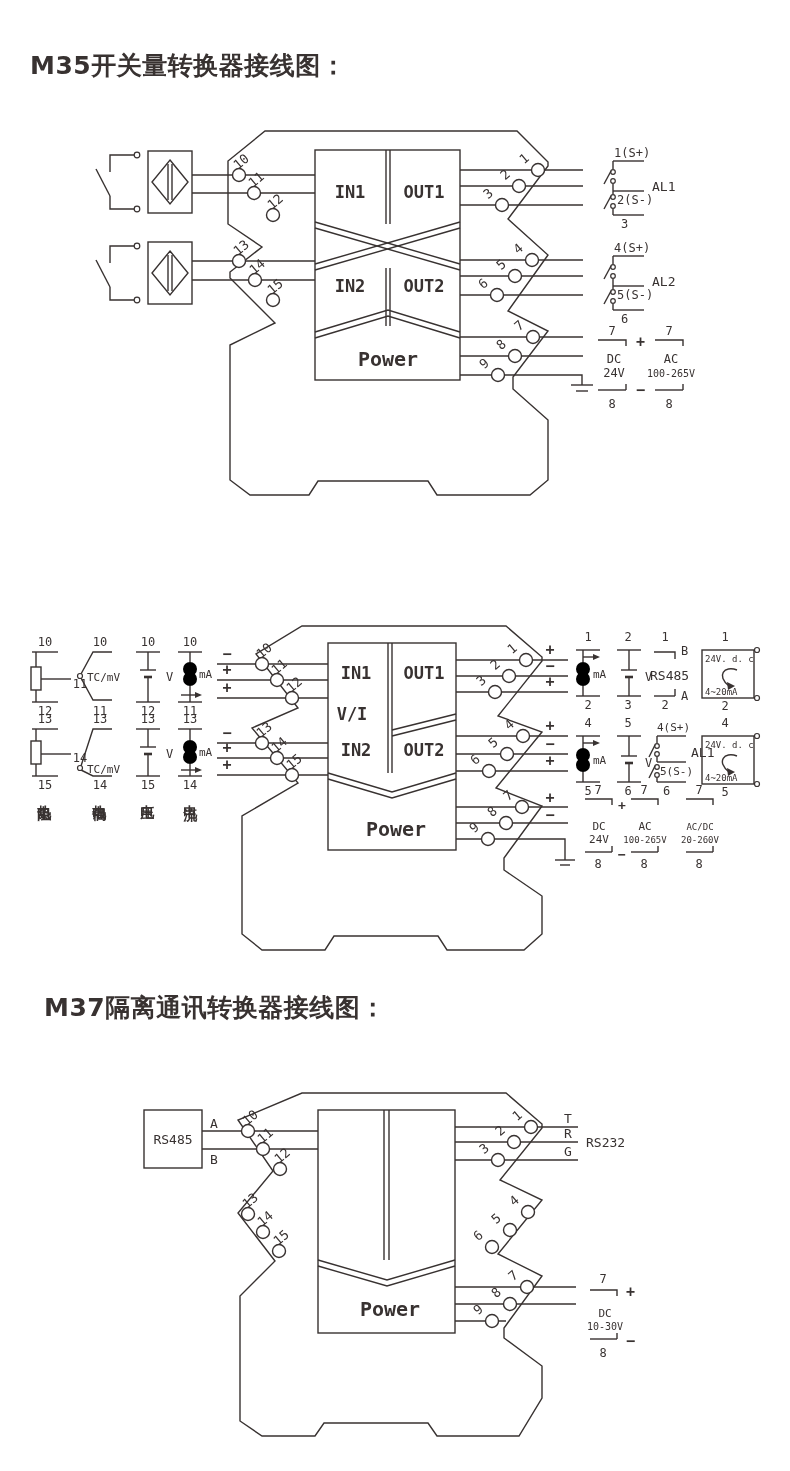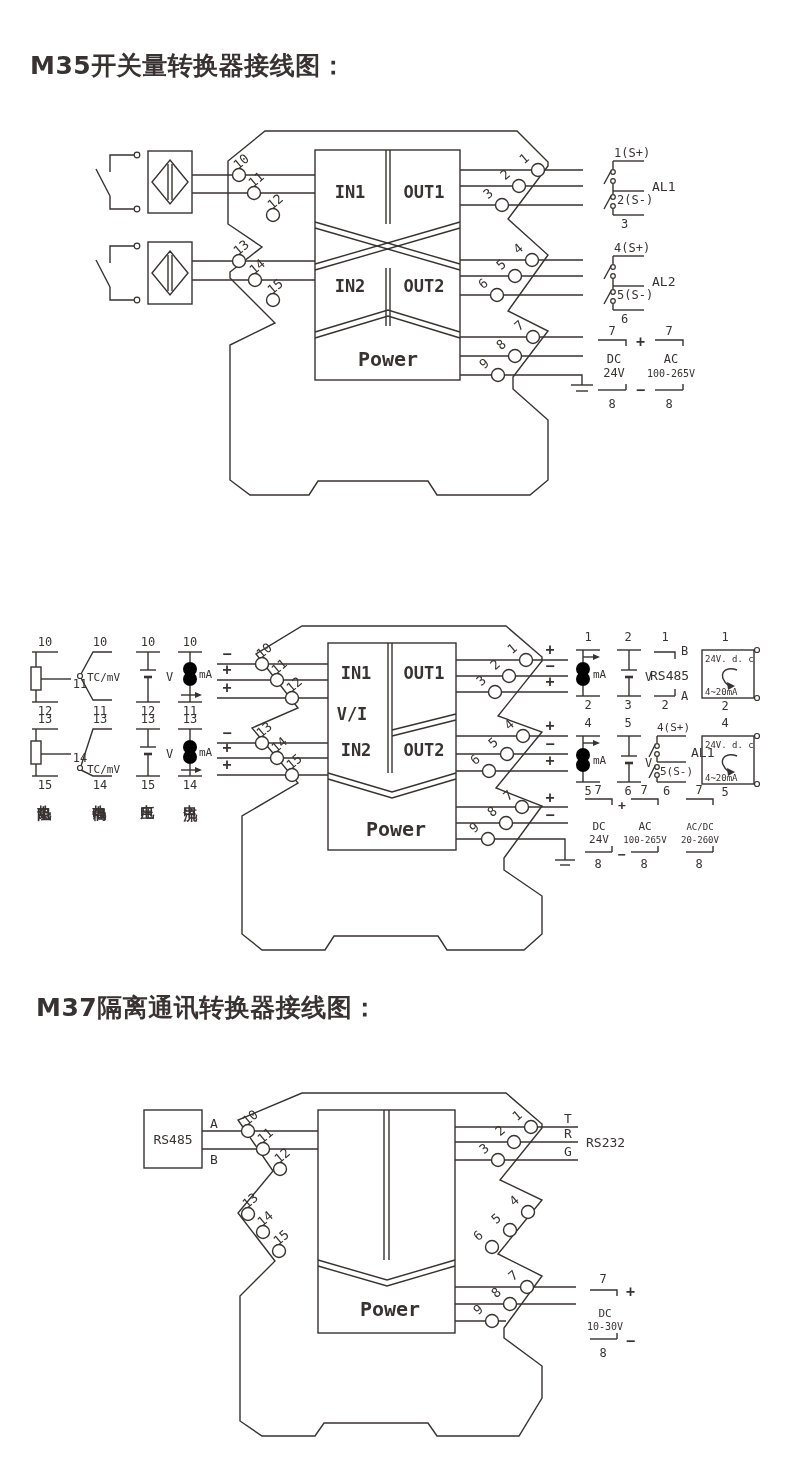--- a/index.html
+++ b/index.html
@@ -26,21 +26,21 @@
   .xs{font-size:9px;}
   .sg{font-size:15px;font-weight:bold;}
   .sg13{font-size:13px;font-weight:bold;}
 </style>
 </head>
 <body>
 
 <div class="canvas">
 
   <div class="title" style="left:30px;top:21px">M35开关量转换器接线图：</div>
-  <div class="title" style="left:36px;top:963px">M37隔离通讯转换器接线图：</div>
+  <div class="title" style="left:44px;top:963px">M37隔离通讯转换器接线图：</div>
 
   <div class="vlabel" style="left:37px;top:766px">热电阻</div>
   <div class="vlabel" style="left:92px;top:766px">热电偶</div>
   <div class="vlabel" style="left:140px;top:766px">电压</div>
   <div class="vlabel" style="left:183px;top:766px">电流</div>
 
   <svg class="sheet" width="790" height="1471" viewBox="0 0 790 1471">
 
     <g>
       <path d="M265,103 L517,103 L548,134 L548,138 L508,191 L548,227 L508,283 L548,303 L513,349 L513,361 L548,392 L548,452 L530,467 L437,467 L428,453 L318,453 L309,467 L250,467 L230,452 L230,317 L275,295 L230,250 L230,244 L262,219 L228,196 L228,133 Z"></path>

